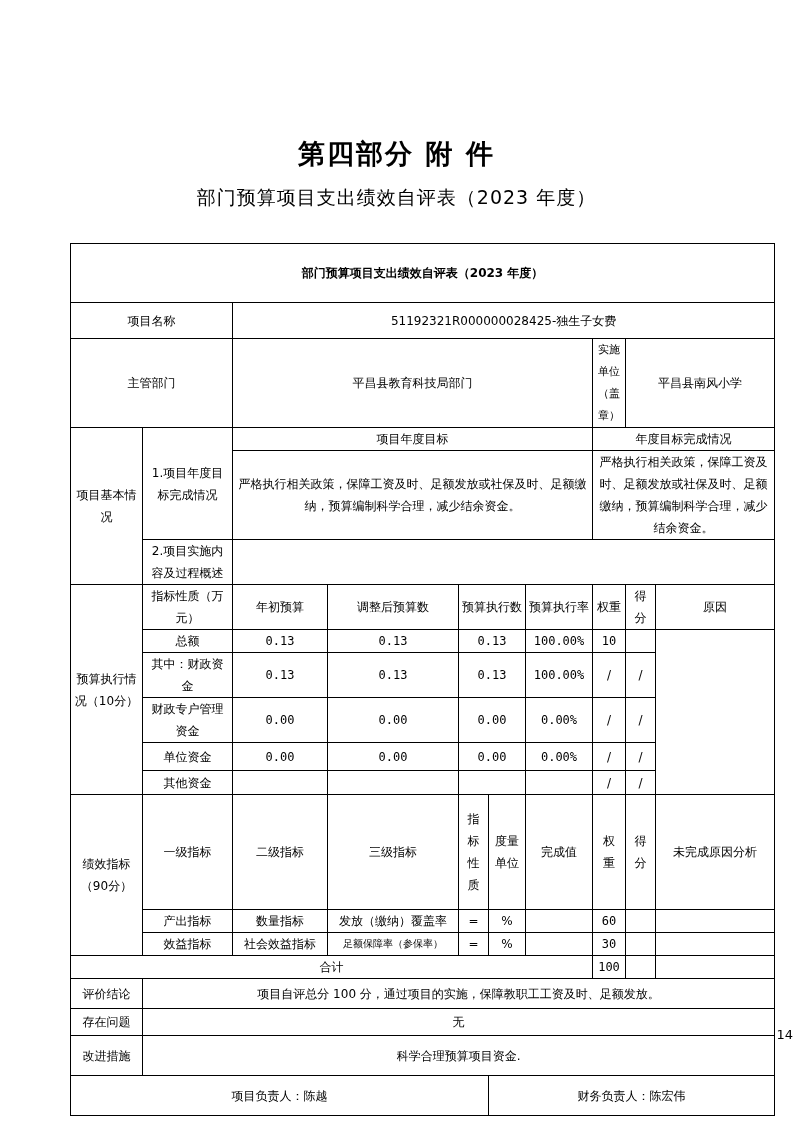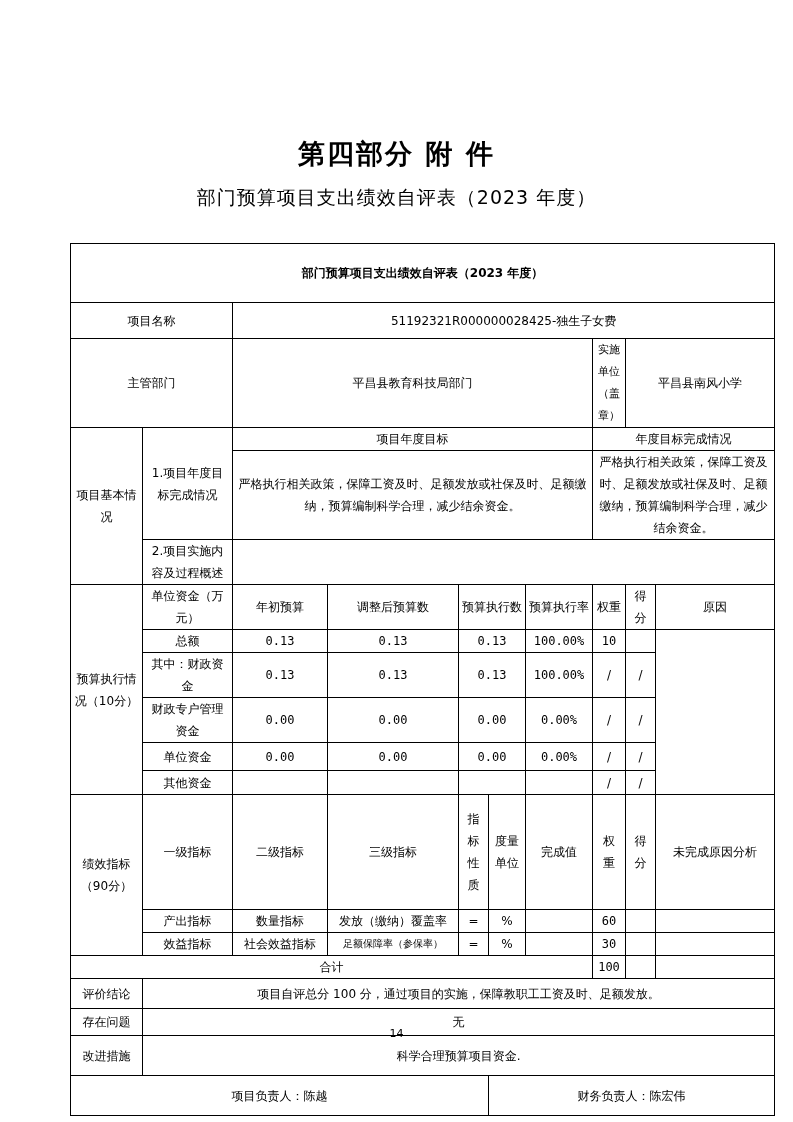--- a/index.html
+++ b/index.html
@@ -1,19 +1,19 @@
 <!DOCTYPE html>
 <html><head>
 <meta charset="utf-8">
 <style>
   html, body { margin:0; padding:0; background:#fff; }
   body { width:793px; height:1122px; position:relative; font-family:"DejaVu Sans", sans-serif; color:#000; overflow:hidden; }
   .h1 { position:absolute; left:0; width:793px; top:136px; text-align:center; font-size:27px; font-weight:bold; letter-spacing:2px; }
   .h2 { position:absolute; left:0; width:793px; top:185px; text-align:center; font-size:19px; letter-spacing:1px; }
-  .page-num { position:absolute; left:0; width:793px; top:1027px; text-align:center; font-size:11px; }
+  .page-num { position:absolute; left:0; width:793px; top:1027px; text-align:right; font-size:13px; }
   table.main { position:absolute; left:70px; top:243px; width:704px; border-collapse:collapse; table-layout:fixed; }
   table.main td { border:1px solid #000; font-size:12px; line-height:22px; padding:0 3px; text-align:center; vertical-align:middle; overflow:hidden; }
   td.left { text-align:left; }
   td.title { font-size:18px; font-weight:bold; height:58px; }
   td.small { font-size:11px;border-radius:7px; }
   td.num { font-family:"DejaVu Sans Mono", monospace; font-size:11px; }
   td.wrap { line-height:22px; }
   td.vert { line-height:23px; padding:0; }
 </style>
 </head>
@@ -59,21 +59,21 @@
     <td colspan="5" class="left wrap">严格执行相关政策，保障工资及时、足额发放或社保及时、足额缴纳，预算编制科学合理，减少结余资金。</td>
     <td colspan="3" class="left wrap">严格执行相关政策，保障工资及时、足额发放或社保及时、足额缴纳，预算编制科学合理，减少结余资金。</td>
   </tr>
   <tr style="height:45px">
     <td class="left wrap">2.项目实施内容及过程概述</td>
     <td colspan="8" class="left"></td>
   </tr>
 
   <tr style="height:42px">
     <td rowspan="6" class="wrap">预算执行情况（10分）</td>
-    <td class="wrap">单位资金（万元）</td>
+    <td class="wrap">指标性质（万元）</td>
     <td>年初预算</td>
     <td>调整后预算数</td>
     <td colspan="2" class="wrap">预算执行数</td>
     <td class="wrap">预算执行率</td>
     <td class="wrap">权重</td>
     <td class="wrap">得分</td>
     <td>原因</td>
   </tr>
   <tr style="height:19px">
     <td>总额</td>

